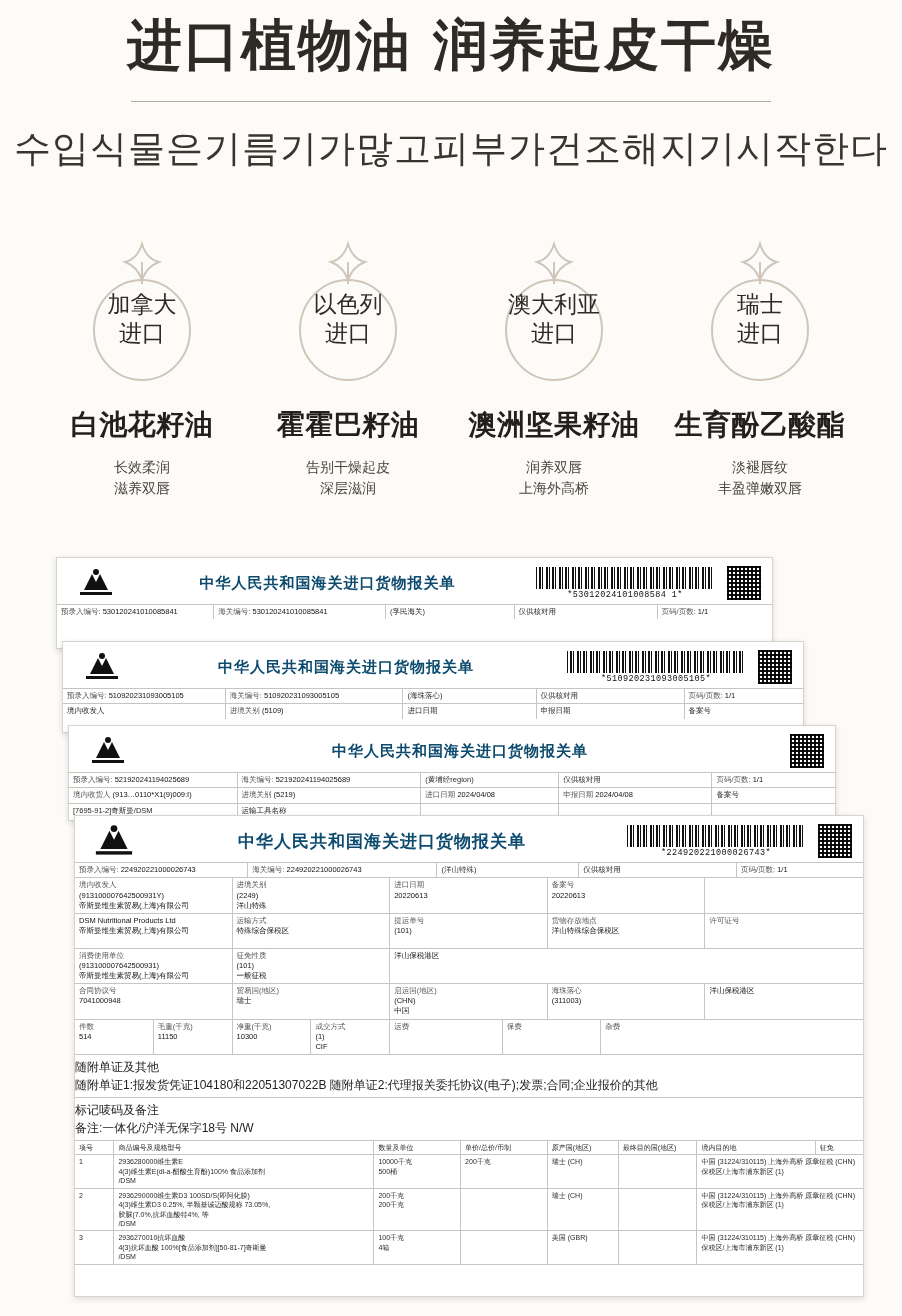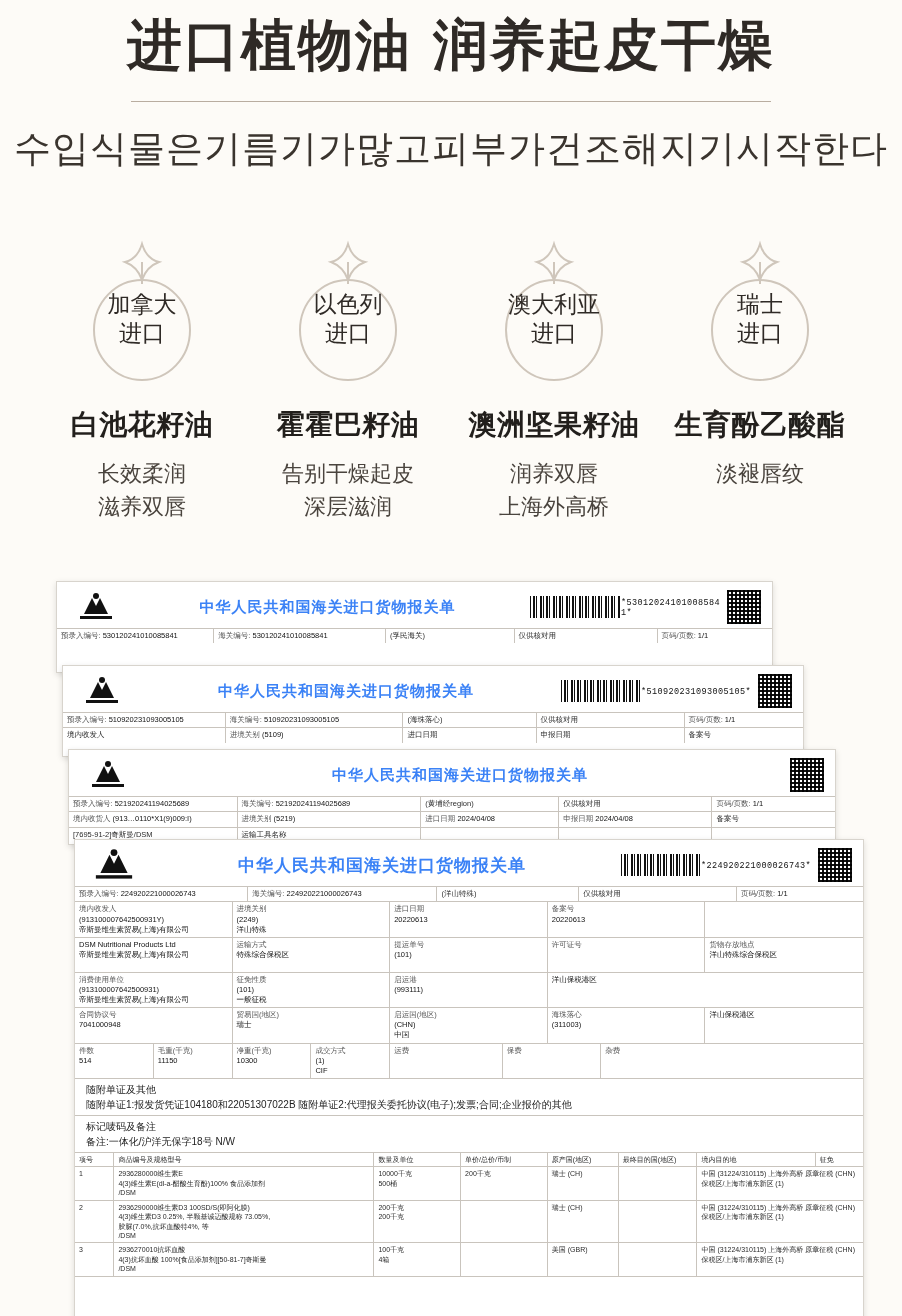--- a/index.html
+++ b/index.html
@@ -82,21 +82,21 @@
     margin-top: 22px;
     font-size: 28px;
     font-weight: bold;
     color: #221f1c;
     letter-spacing: 0.5px;
     font-family: "DejaVu Sans", "Liberation Sans", sans-serif;
     white-space: nowrap;
   }
   .card-desc {
     margin-top: 13px;
-    font-size: 22px;
+    font-size: 14px;
     line-height: 1.5;
     color: #4a443e;
     font-family: "DejaVu Sans", "Liberation Sans", sans-serif;
   }
 
   
   .docs {
     position: relative;
     margin: 58px auto 0;
     width: 790px;
@@ -129,28 +129,29 @@
     display: flex;
     align-items: center;
     justify-content: center;
   }
   .doc-title {
     flex: 1;
     text-align: center;
     font-size: 15px;
     font-weight: bold;
     letter-spacing: 1px;
-    color: #3b82f6;
+    color: #0c4a6e;
     font-family: "DejaVu Sans", "Liberation Sans", sans-serif;
   }
   .doc4 .doc-title { font-size: 17px; }
   .barcode-box {
     width: 190px;
     flex: 0 0 190px;
     display: flex;
+    flex-direction: column;
     align-items: center;
   }
   .barcode {
     width: 178px;
     height: 22px;
     background:
       repeating-linear-gradient(to right,
         #111 0px, #111 1px, #fff 1px, #fff 3px,
         #111 3px, #111 5px, #fff 5px, #fff 6px,
         #111 6px, #111 7px, #fff 7px, #fff 10px,
@@ -203,22 +204,22 @@
 
   .items-header .cell,
   .items-row .cell {
     font-size: 7px;
   }
   .items-row { min-height: 28px; }
   .tall { min-height: 34px; }
 
   .note-block {
     border-top: 1px solid #c9c4bd;
-    padding: 3px 11px;
-    font-size: 10px;
+    padding: 3px 0;
+    font-size: 12px;
     line-height: 1.5;
     color: #1d1d1d;
   }
   .blank-space { height: 62px; border-top: 1px solid #c9c4bd; }
   .foot-row .cell { font-size: 7px; }
 </style>
 </head>
 <body>
 
 <div class="hero">
@@ -294,20 +295,21 @@
         <ellipse cx="75" cy="98" rx="48" ry="50" fill="none" stroke="#cfc6bb" stroke-width="2"></ellipse>
       </svg>
       <div class="badge-text">
         <div>瑞士</div>
         <div>进口</div>
       </div>
     </div>
     <div class="card-title">生育酚乙酸酯</div>
     <div class="card-desc">
       <div>淡褪唇纹</div>
+      <div>丰盈弹嫩双唇</div>
     </div>
   </div>
 
 </div>
 
 <div class="docs">
 
   <div class="doc doc1">
     <div class="doc-head">
       <div class="doc-logo">
@@ -515,42 +517,38 @@
         </div>
         <div class="cell w20">
           <div class="c-lbl">运输方式</div>
           <div class="c-val">特殊综合保税区</div>
         </div>
         <div class="cell w20">
           <div class="c-lbl">提运单号</div>
           <div class="c-val">(101)</div>
         </div>
         <div class="cell w20">
-          <div class="c-lbl">许可证号</div>
-        </div>
-        <div class="cell w20">
           <div class="c-lbl">货物存放地点</div>
           <div class="c-val">洋山特殊综合保税区</div>
+        </div>
+        <div class="cell w20">
+          <div class="c-lbl">许可证号</div>
         </div>
       </div>
 
       <div class="doc-row tall">
         <div class="cell w20">
           <div class="c-lbl">消费使用单位</div>
           <div class="c-val" style="white-space:pre-line">(913100007642500931)
 帝斯曼维生素贸易(上海)有限公司</div>
         </div>
         <div class="cell w20">
           <div class="c-lbl">征免性质</div>
           <div class="c-val" style="white-space:pre-line">(101)
 一般征税</div>
-        </div>
-        <div class="cell w20">
-          <div class="c-lbl">启运港</div>
-          <div class="c-val">(993111)</div>
         </div>
         <div class="cell w20">
           <div class="c-val">洋山保税港区</div>
         </div>
       </div>
 
       <div class="doc-row tall">
         <div class="cell w20">
           <div class="c-lbl">合同协议号</div>
           <div class="c-val">7041000948</div>

